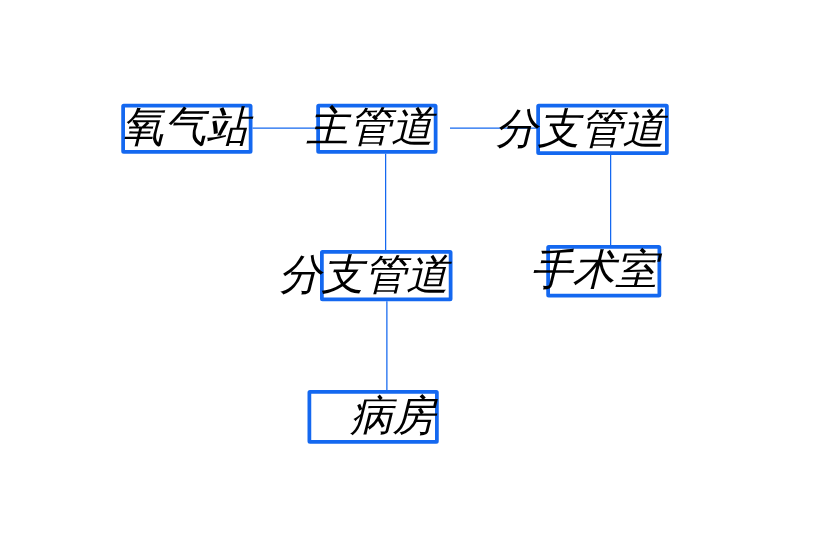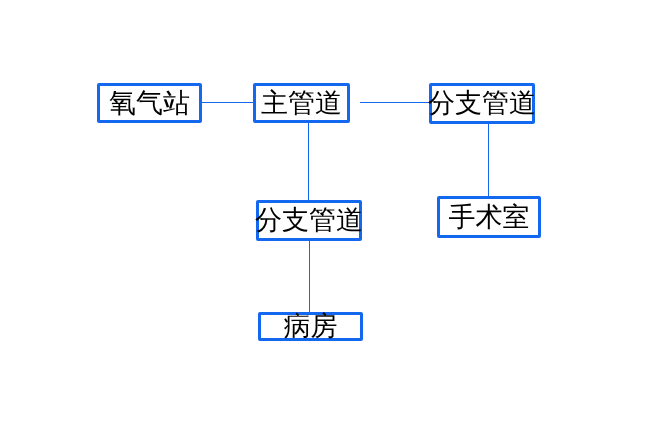--- a/index.html
+++ b/index.html
@@ -21,36 +21,37 @@
     overflow: hidden;
   }
   .node {
     position: absolute;
     border: 3.5px solid var(--accent);
     border-radius: 2px;
     background: var(--node-bg);
     color: var(--label-color);
     display: flex;
     align-items: center;
-    justify-content: center;
-    font-size: 27px;
+    justify-content: flex-end;
+    font-size: 34px;
     line-height: 1;
     white-space: nowrap;
+    font-style: italic;
   }
   .edge { position: absolute; background: var(--accent); }
   .edge.h { height: 1.4px; }
   .edge.v { width: 1.4px; }
 
   
   .n-oxygen        { left: 97px;  top: 83px;  width: 105px; height: 40px; }
   .n-main          { left: 253px; top: 83px;  width: 97px; height: 40px; }
   .n-branch-right  { left: 429px; top: 83px;  width: 106px; height: 41px; }
   .n-branch-middle { left: 256px; top: 200px; width: 106px; height: 41px; }
-  .n-operating     { left: 437px; top: 196px; width: 104px; height: 42px; }
-  .n-ward          { left: 258px; top: 312px; width: 105px; height: 29px; }
+  .n-operating     { left: 437px; top: 196px; width: 92px; height: 42px; }
+  .n-ward          { left: 246px; top: 312px; width: 105px; height: 43px; }
 
   
   .e-oxygen-main     { left: 202px; top: 102px; width: 51px; }
   .e-main-branchr    { left: 360px; top: 102px; width: 69px; }
   .e-main-branchm    { left: 308px; top: 123px; height: 77px; }
   .e-branchr-oproom  { left: 488px; top: 124px; height: 72px; }
   .e-branchm-ward    { left: 309px; top: 241px; height: 71px; }
 </style>
 </head>
 <body>

